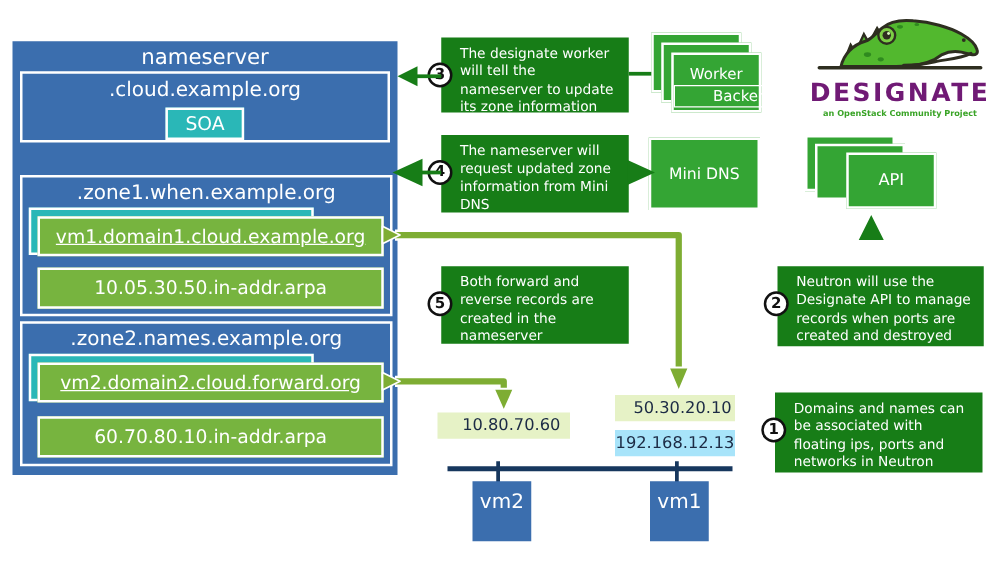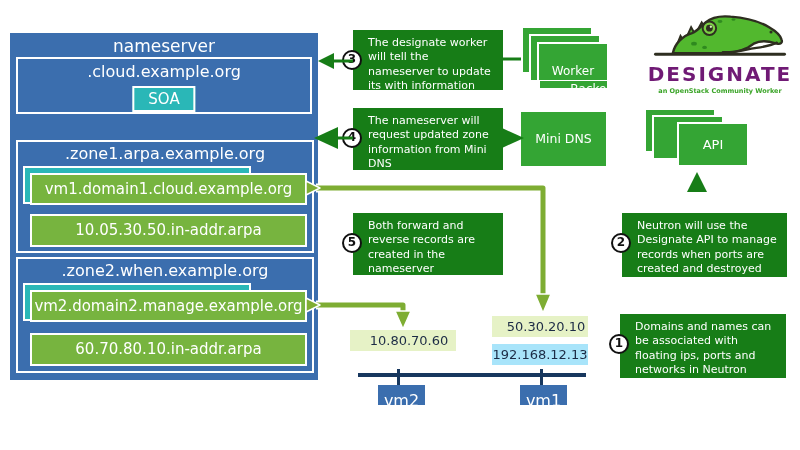--- a/index.html
+++ b/index.html
@@ -14,21 +14,21 @@
   .rz-label{left:0;top:3px;width:100%;text-align:center;color:#fff;font-size:16px;}
   .soa{left:50%;transform:translateX(-50%);top:27px;background:var(--teal);
        border:2px solid #fff;color:#fff;font-size:15px;padding:0 14px;line-height:22px;}
   .zone{border:2px solid #fff;left:6px;width:298px;}
   .zone1{top:107px;height:113px;}
   .zone2{top:224px;height:116px;}
   .zone-label{left:0;top:2px;width:100%;text-align:center;color:#fff;font-size:16px;}
   .ghost{left:5px;top:24px;width:228px;height:38px;background:var(--teal);border:2px solid #fff;}
   .record{left:12px;width:277px;height:32px;background:var(--apple-green);border:2px solid #fff;
           color:#fff;font-size:15px;text-align:center;line-height:28px;white-space:nowrap;}
-  .fwd{top:31px;}
+  .fwd{top:31px;text-decoration:underline;}
   .rev{top:72px;height:33px;}
   .zone2 .rev{top:74px;}
 
   
   .note{background:var(--dark-green);color:#fff;font-size:11px;line-height:1.3;}
   .note-text{display:block;padding:6px 6px 5px 15px;}
   .note1{left:620px;top:314px;width:166px;height:64px;}
   .note2{left:622px;top:213px;width:165px;height:64px;}
   .note3{left:353px;top:30px;width:150px;height:60px;}
   .note4{left:353px;top:108px;width:150px;height:62px;}
@@ -36,21 +36,21 @@
   .badge{position:absolute;left:-11px;top:20px;width:20px;height:20px;border-radius:50%;
          background:#fff;border:2px solid #111;color:#111;font-size:12px;font-weight:bold;
          display:flex;align-items:center;justify-content:center;box-sizing:border-box;}
 
   
   .sbox{position:absolute;width:72px;height:48px;background:var(--bright-green);
         border:2px solid #fff;box-sizing:border-box;}
   .worker-stack{left:521px;top:26px;width:94px;height:70px;}
   .api-stack{left:644px;top:108px;width:94px;height:62px;}
   .api-stack .sbox{height:45px;}
-  .front-label{color:#fff;font-size:12px;text-align:center;margin-top:20px;}
+  .front-label{color:#fff;font-size:12px;text-align:center;margin-top:8px;}
   .backend{display:block;margin:2px auto 0;width:56px;border:1px solid #fff;color:#fff;
            font-size:12px;text-align:center;line-height:16px;padding-left:28px;}
   .api-front{line-height:41px;text-align:center;color:#fff;font-size:13px;margin-left:17px;}
   .minidns{left:519px;top:110px;width:89px;height:58px;background:var(--bright-green);
            border:2px solid #fff;color:#fff;font-size:12.5px;text-align:center;line-height:54px;}
 
   
   .logo{left:642px;top:8px;width:156px;height:102px;text-align:center;}
   .logo-title{color:#701a75;font-size:20px;font-weight:bold;letter-spacing:2px;margin-top:-2px;}
   .logo-tag{color:var(--logo-green);font-size:6.5px;font-weight:bold;margin-top:1px;}
@@ -59,21 +59,21 @@
   .ip{height:21px;line-height:21px;text-align:center;font-size:13px;color:#1c2b45;}
   .ip-green{background:var(--pale-green);padding-left:12px;}
   .ip-blue{background:var(--pale-blue);}
   .ip-vm2{left:350px;top:330px;width:106px;}
   .ip-vm1f{left:492px;top:316px;width:96px;}
   .ip-vm1x{left:492px;top:344px;width:96px;}
   .netline{left:358px;top:373px;width:228px;height:4px;background:var(--dark-navy);}
   .tick{width:3px;height:17px;top:369px;background:var(--dark-navy);}
   .tick-vm2{left:397px;}
   .tick-vm1{left:540px;}
-  .vmbox{width:47px;height:20px;background:var(--steel-blue);color:#fff;font-size:16px;
+  .vmbox{width:47px;height:48px;background:var(--steel-blue);color:#fff;font-size:16px;
          text-align:center;line-height:32px;top:385px;}
   .vm2{left:378px;}
   .vm1{left:520px;}
 
   
   .overlay{position:absolute;left:0;top:0;width:800px;height:450px;pointer-events:none;}
   .aw{fill:none;stroke:#fff;stroke-width:9;stroke-linejoin:round;}
   .ao{fill:none;stroke:var(--olive);stroke-width:5;stroke-linejoin:round;}
   .ah{fill:var(--olive);stroke:#fff;stroke-width:1.5;stroke-linejoin:round;}
   .dg{fill:var(--dark-green);}
@@ -86,37 +86,37 @@
 
   <div class="abs ns">
     <div class="abs rootzone">
       <div class="abs rz-label">.cloud.example.org</div>
       <div class="abs soa">SOA</div>
     </div>
 
     <div class="abs ns-title">nameserver</div>
 
     <div class="abs zone zone1">
-      <div class="abs zone-label">.zone1.arpa.example.org</div>
+      <div class="abs zone-label">.zone1.when.example.org</div>
       <div class="abs ghost"></div>
       <div class="abs record fwd">vm1.domain1.cloud.example.org</div>
       <div class="abs record rev">10.05.30.50.in-addr.arpa</div>
     </div>
 
     <div class="abs zone zone2">
-      <div class="abs zone-label">.zone2.when.example.org</div>
+      <div class="abs zone-label">.zone2.names.example.org</div>
       <div class="abs ghost"></div>
-      <div class="abs record fwd">vm2.domain2.manage.example.org</div>
+      <div class="abs record fwd">vm2.domain2.cloud.forward.org</div>
       <div class="abs record rev">60.70.80.10.in-addr.arpa</div>
     </div>
   </div>
 
   <div class="abs note note3">
     <span class="badge">3</span>
-    <span class="note-text">The designate worker will tell the nameserver to update its with information</span>
+    <span class="note-text">The designate worker will tell the nameserver to update its zone information</span>
   </div>
   <div class="abs note note4">
     <span class="badge">4</span>
     <span class="note-text">The nameserver will request updated zone information from Mini DNS</span>
   </div>
   <div class="abs note note5">
     <span class="badge">5</span>
     <span class="note-text">Both forward and reverse records are created in the nameserver</span>
   </div>
   <div class="abs note note2">
@@ -158,21 +158,21 @@
       <ellipse cx="48" cy="37" rx="3" ry="2" fill="#2f8a1f"></ellipse>
       <ellipse cx="59" cy="41" rx="2.5" ry="1.7" fill="#2f8a1f"></ellipse>
       <ellipse cx="75" cy="14" rx="2.5" ry="1.5" fill="#2f8a1f"></ellipse>
       <ellipse cx="89" cy="12" rx="2" ry="1.3" fill="#2f8a1f"></ellipse>
       <circle cx="64" cy="21" r="7" fill="#7ccf45" stroke="#2e2e20" stroke-width="2"></circle>
       <circle cx="64" cy="21" r="3.5" fill="#2e2e20"></circle>
       <circle cx="65.5" cy="19.5" r="1.2" fill="#d8f5c0"></circle>
       <circle cx="128" cy="25" r="1.6" fill="#2e2e20"></circle>
     </svg>
     <div class="logo-title">DESIGNATE</div>
-    <div class="logo-tag">an OpenStack Community Worker</div>
+    <div class="logo-tag">an OpenStack Community Project</div>
   </div>
 
   <div class="abs ip ip-green ip-vm2">10.80.70.60</div>
   <div class="abs ip ip-green ip-vm1f">50.30.20.10</div>
   <div class="abs ip ip-blue ip-vm1x">192.168.12.13</div>
 
   <div class="abs tick tick-vm2"></div>
   <div class="abs tick tick-vm1"></div>
   <div class="abs netline"></div>
   <div class="abs vmbox vm2">vm2</div>

